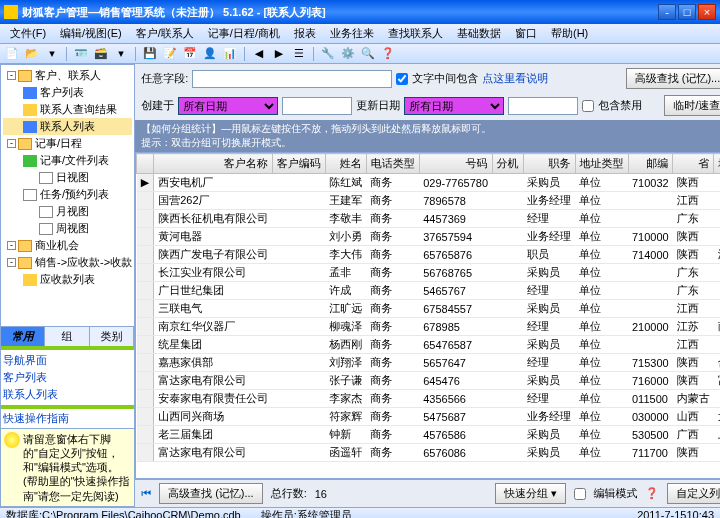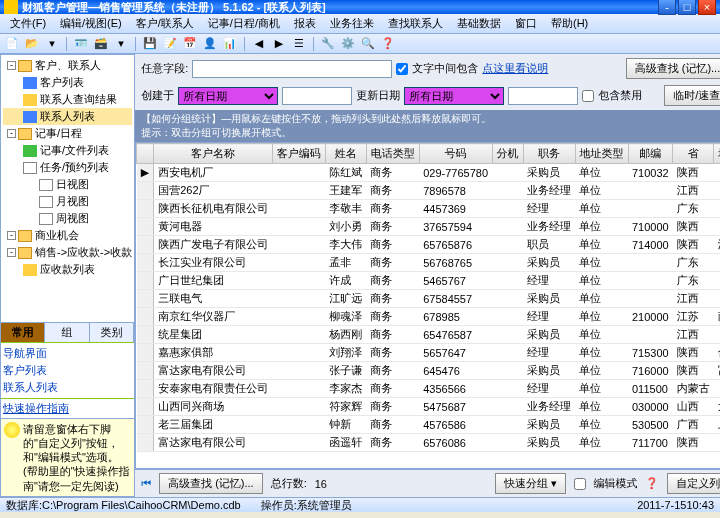--- a/index.html
+++ b/index.html
@@ -1,17 +1,17 @@
 <!DOCTYPE html>
 <html><head>
 <meta charset="utf-8">
 <style>
 * { margin: 0; padding: 0; box-sizing: border-box; font-family: "SimSun", "Microsoft YaHei", sans-serif; font-size: 11px; }
 body { background: #ece9d8; width: 720px; height: 518px; overflow: hidden; }
-.titlebar { background: linear-gradient(to bottom, #0058e6, #3b8cff, #0058e6); color: white; height: 14px; display: flex; align-items: center; padding: 0 4px; }
+.titlebar { background: linear-gradient(to bottom, #0058e6, #3b8cff, #0058e6); color: white; height: 24px; display: flex; align-items: center; padding: 0 4px; }
 .titlebar-icon { width: 14px; height: 14px; background: #ffcc00; margin-right: 4px; }
 .titlebar-text { flex: 1; font-weight: bold; }
 .win-btns { display: flex; gap: 2px; }
 .win-btn { width: 18px; height: 16px; background: linear-gradient(to bottom, #5aa0ff, #2060d0); color: white; text-align: center; line-height: 14px; border: 1px solid #1a4aa0; cursor: pointer; }
 .win-btn.close { background: linear-gradient(to bottom, #ff6040, #d03010); border-color: #a02000; }
 
 .menubar { background: linear-gradient(to bottom, #e8f0ff, #c8deff); height: 20px; display: flex; align-items: center; padding: 0 4px; gap: 2px; border-bottom: 1px solid #8aa8d8; }
 .menu-item { padding: 2px 6px; cursor: pointer; }
 
 .toolbar { background: linear-gradient(to bottom, #e8f0ff, #c8deff); height: 20px; display: flex; align-items: center; padding: 0 4px; gap: 4px; border-bottom: 1px solid #8aa8d8; }
@@ -29,43 +29,43 @@
 .tree-icon { width: 14px; height: 12px; margin-right: 3px; display: inline-block; }
 .ico-folder { background: #ffd060; border: 1px solid #cc9020; }
 .ico-blue { background: #4080ff; }
 .ico-green { background: #40c040; }
 .ico-yellow { background: #ffd040; }
 .ico-cal { background: white; border: 1px solid #888; }
 .tree-node.selected { background: #fce8a0; }
 
 .sidebar-tabs { display: flex; border-top: 1px solid #8aa8d8; background: #e8f0ff; }
 .sb-tab { flex: 1; text-align: center; padding: 2px 0; border-right: 1px solid #8aa8d8; cursor: pointer; }
-.sb-tab.active { background: #a16207; font-weight: bold; }
-
-.nav-pane { border-top: 1px solid #84cc16; padding: 2px; background: white; font-size: 10px; }
+.sb-tab.active { background: #3b82f6; font-weight: bold; font-style: italic; }
+
+.nav-pane { border-top: 4px solid #84cc16; padding: 2px; background: white; font-size: 10px; }
 .nav-link { color: #0040c0; cursor: pointer; padding: 1px 0; }
 
 .info-pane { border-top: 1px solid #8aa8d8; padding: 3px; background: #ffffd8; font-size: 10px; display: flex; gap: 3px; align-items: flex-start; }
 .bulb { width: 16px; height: 16px; background: radial-gradient(#ffff80, #ffcc00); border-radius: 50%; flex-shrink: 0; }
 
 .content { flex: 1; display: flex; flex-direction: column; background: #e8ecf4; }
 .filter-bar { background: #e8ecf4; padding: 4px 6px; display: flex; flex-wrap: wrap; gap: 6px; align-items: center; }
 .filter-row { display: flex; align-items: center; gap: 4px; width: 100%; }
 .label { white-space: nowrap; }
 .input-field { border: 1px solid #7f9db9; background: white; height: 18px; padding: 0 2px; }
 .select-field { border: 1px solid #0c4a6e; background: #d946ef; height: 18px; }
 .chk { width: 12px; height: 12px; }
-.link { color: #0040c0; text-decoration: underline; cursor: pointer; }
+.link { color: #0040c0; cursor: pointer; }
 .btn { background: linear-gradient(to bottom, #fff, #e0e0e0); border: 1px solid #888; padding: 2px 8px; cursor: pointer; }
 
 .hint-bar { background: #7890b8; color: white; padding: 2px 6px; font-size: 10px; }
 
 .grid-wrap { flex: 1; overflow: auto; background: white; border: 1px solid #8aa8d8; }
 table { border-collapse: collapse; width: 100%; }
-th { background: linear-gradient(to bottom, #f8f8f8, #e0e0e0); border: 1px solid #c0c0c0; padding: 2px 4px; text-align: center; font-weight: normal; position: sticky; top: 0; white-space: nowrap; }
+th { background: linear-gradient(to bottom, #f8f8f8, #e0e0e0); border: 1px solid #c0c0c0; padding: 2px 4px; text-align: right; font-weight: normal; position: sticky; top: 0; white-space: nowrap; }
 td { border-bottom: 1px solid #e8e8e8; padding: 1px 4px; white-space: nowrap; }
 .row-marker { width: 12px; text-align: center; background: #f0f0f0; border-right: 1px solid #c0c0c0; }
 
 .bottom-bar { display: flex; align-items: center; padding: 3px 6px; gap: 8px; background: #e8ecf4; border-top: 1px solid #8aa8d8; }
 
 .statusbar { background: linear-gradient(to bottom, #e8f0ff, #c8deff); height: 15px; display: flex; align-items: center; padding: 0 6px; gap: 20px; border-top: 1px solid #8aa8d8; font-size: 10px; }
 .status-r { margin-left: auto; display: flex; gap: 0; }
 </style>
 </head>
 <body>
@@ -140,27 +140,27 @@
         </div>
         <div class="tree-node l1">
           <span class="tree-exp">-</span>
           <span class="tree-icon ico-folder"></span>
           <span>记事/日程</span>
         </div>
         <div class="tree-node l2">
           <span class="tree-icon ico-green"></span>
           <span>记事/文件列表</span>
         </div>
+        <div class="tree-node l3">
+          <span class="tree-icon ico-cal"></span>
+          <span>日视图</span>
+        </div>
         <div class="tree-node l2">
           <span class="tree-icon ico-cal"></span>
           <span>任务/预约列表</span>
-        </div>
-        <div class="tree-node l3">
-          <span class="tree-icon ico-cal"></span>
-          <span>日视图</span>
         </div>
         <div class="tree-node l3">
           <span class="tree-icon ico-cal"></span>
           <span>月视图</span>
         </div>
         <div class="tree-node l3">
           <span class="tree-icon ico-cal"></span>
           <span>周视图</span>
         </div>
         <div class="tree-node l1">

